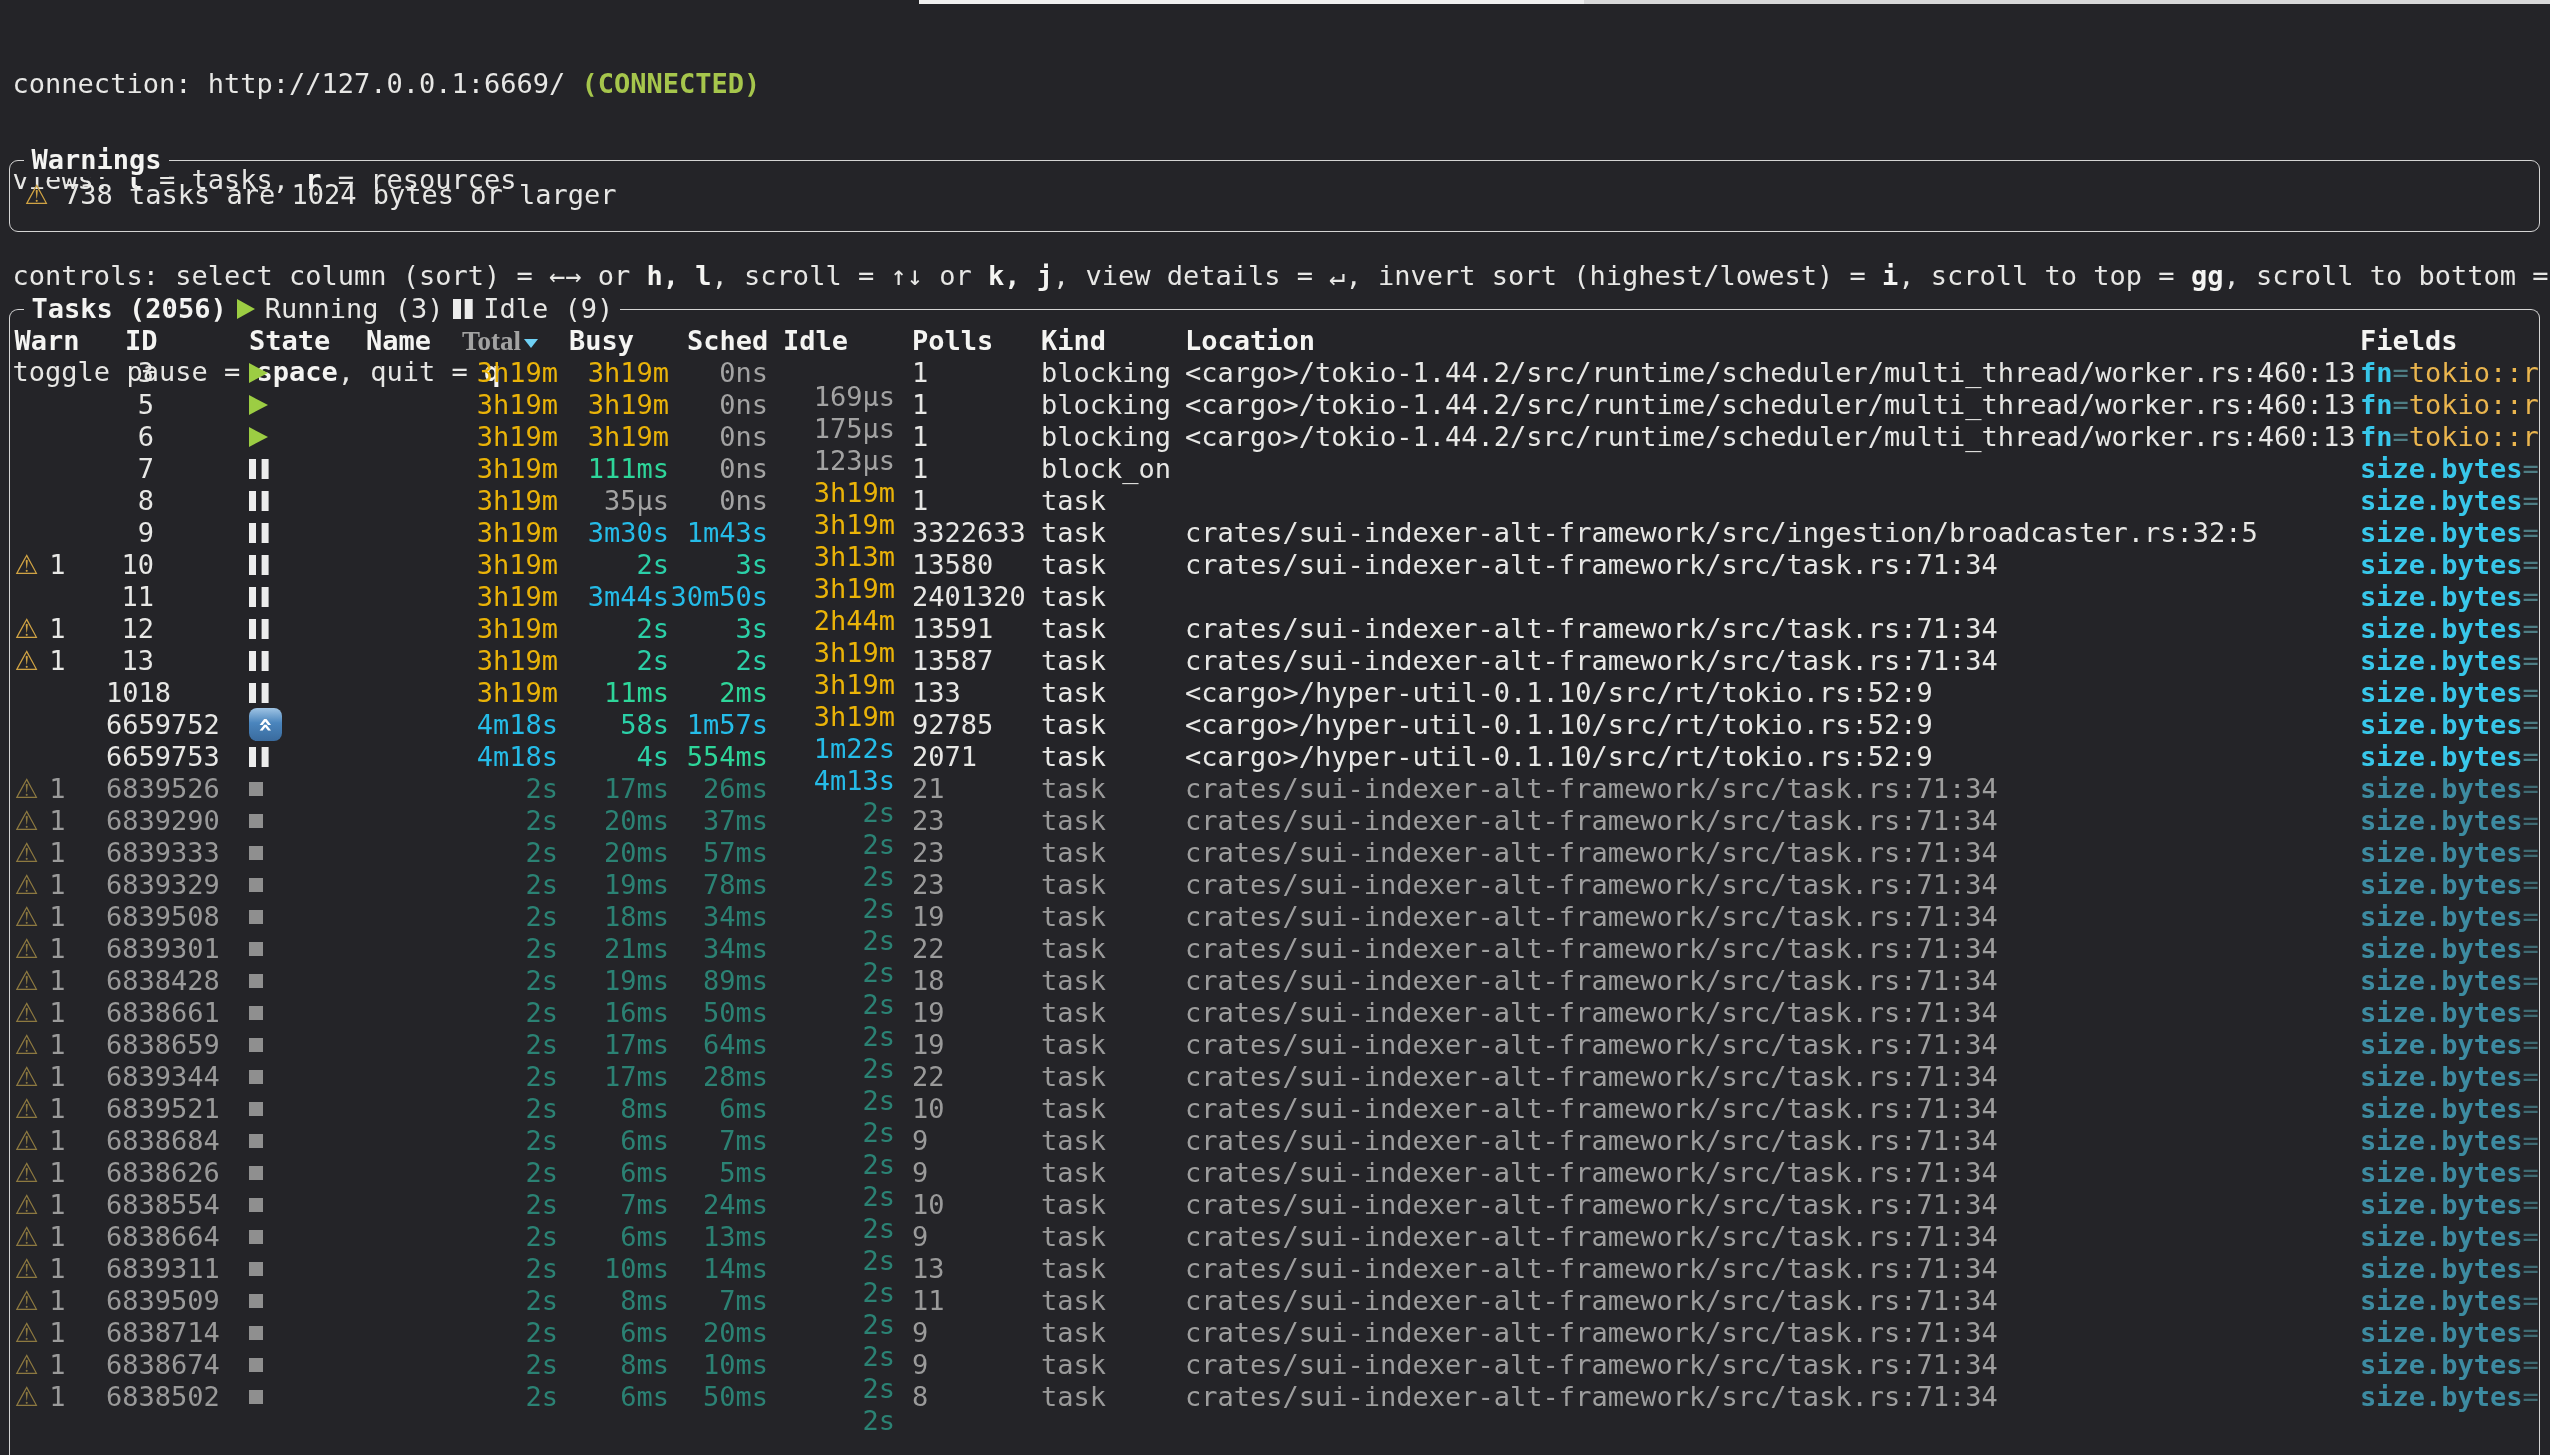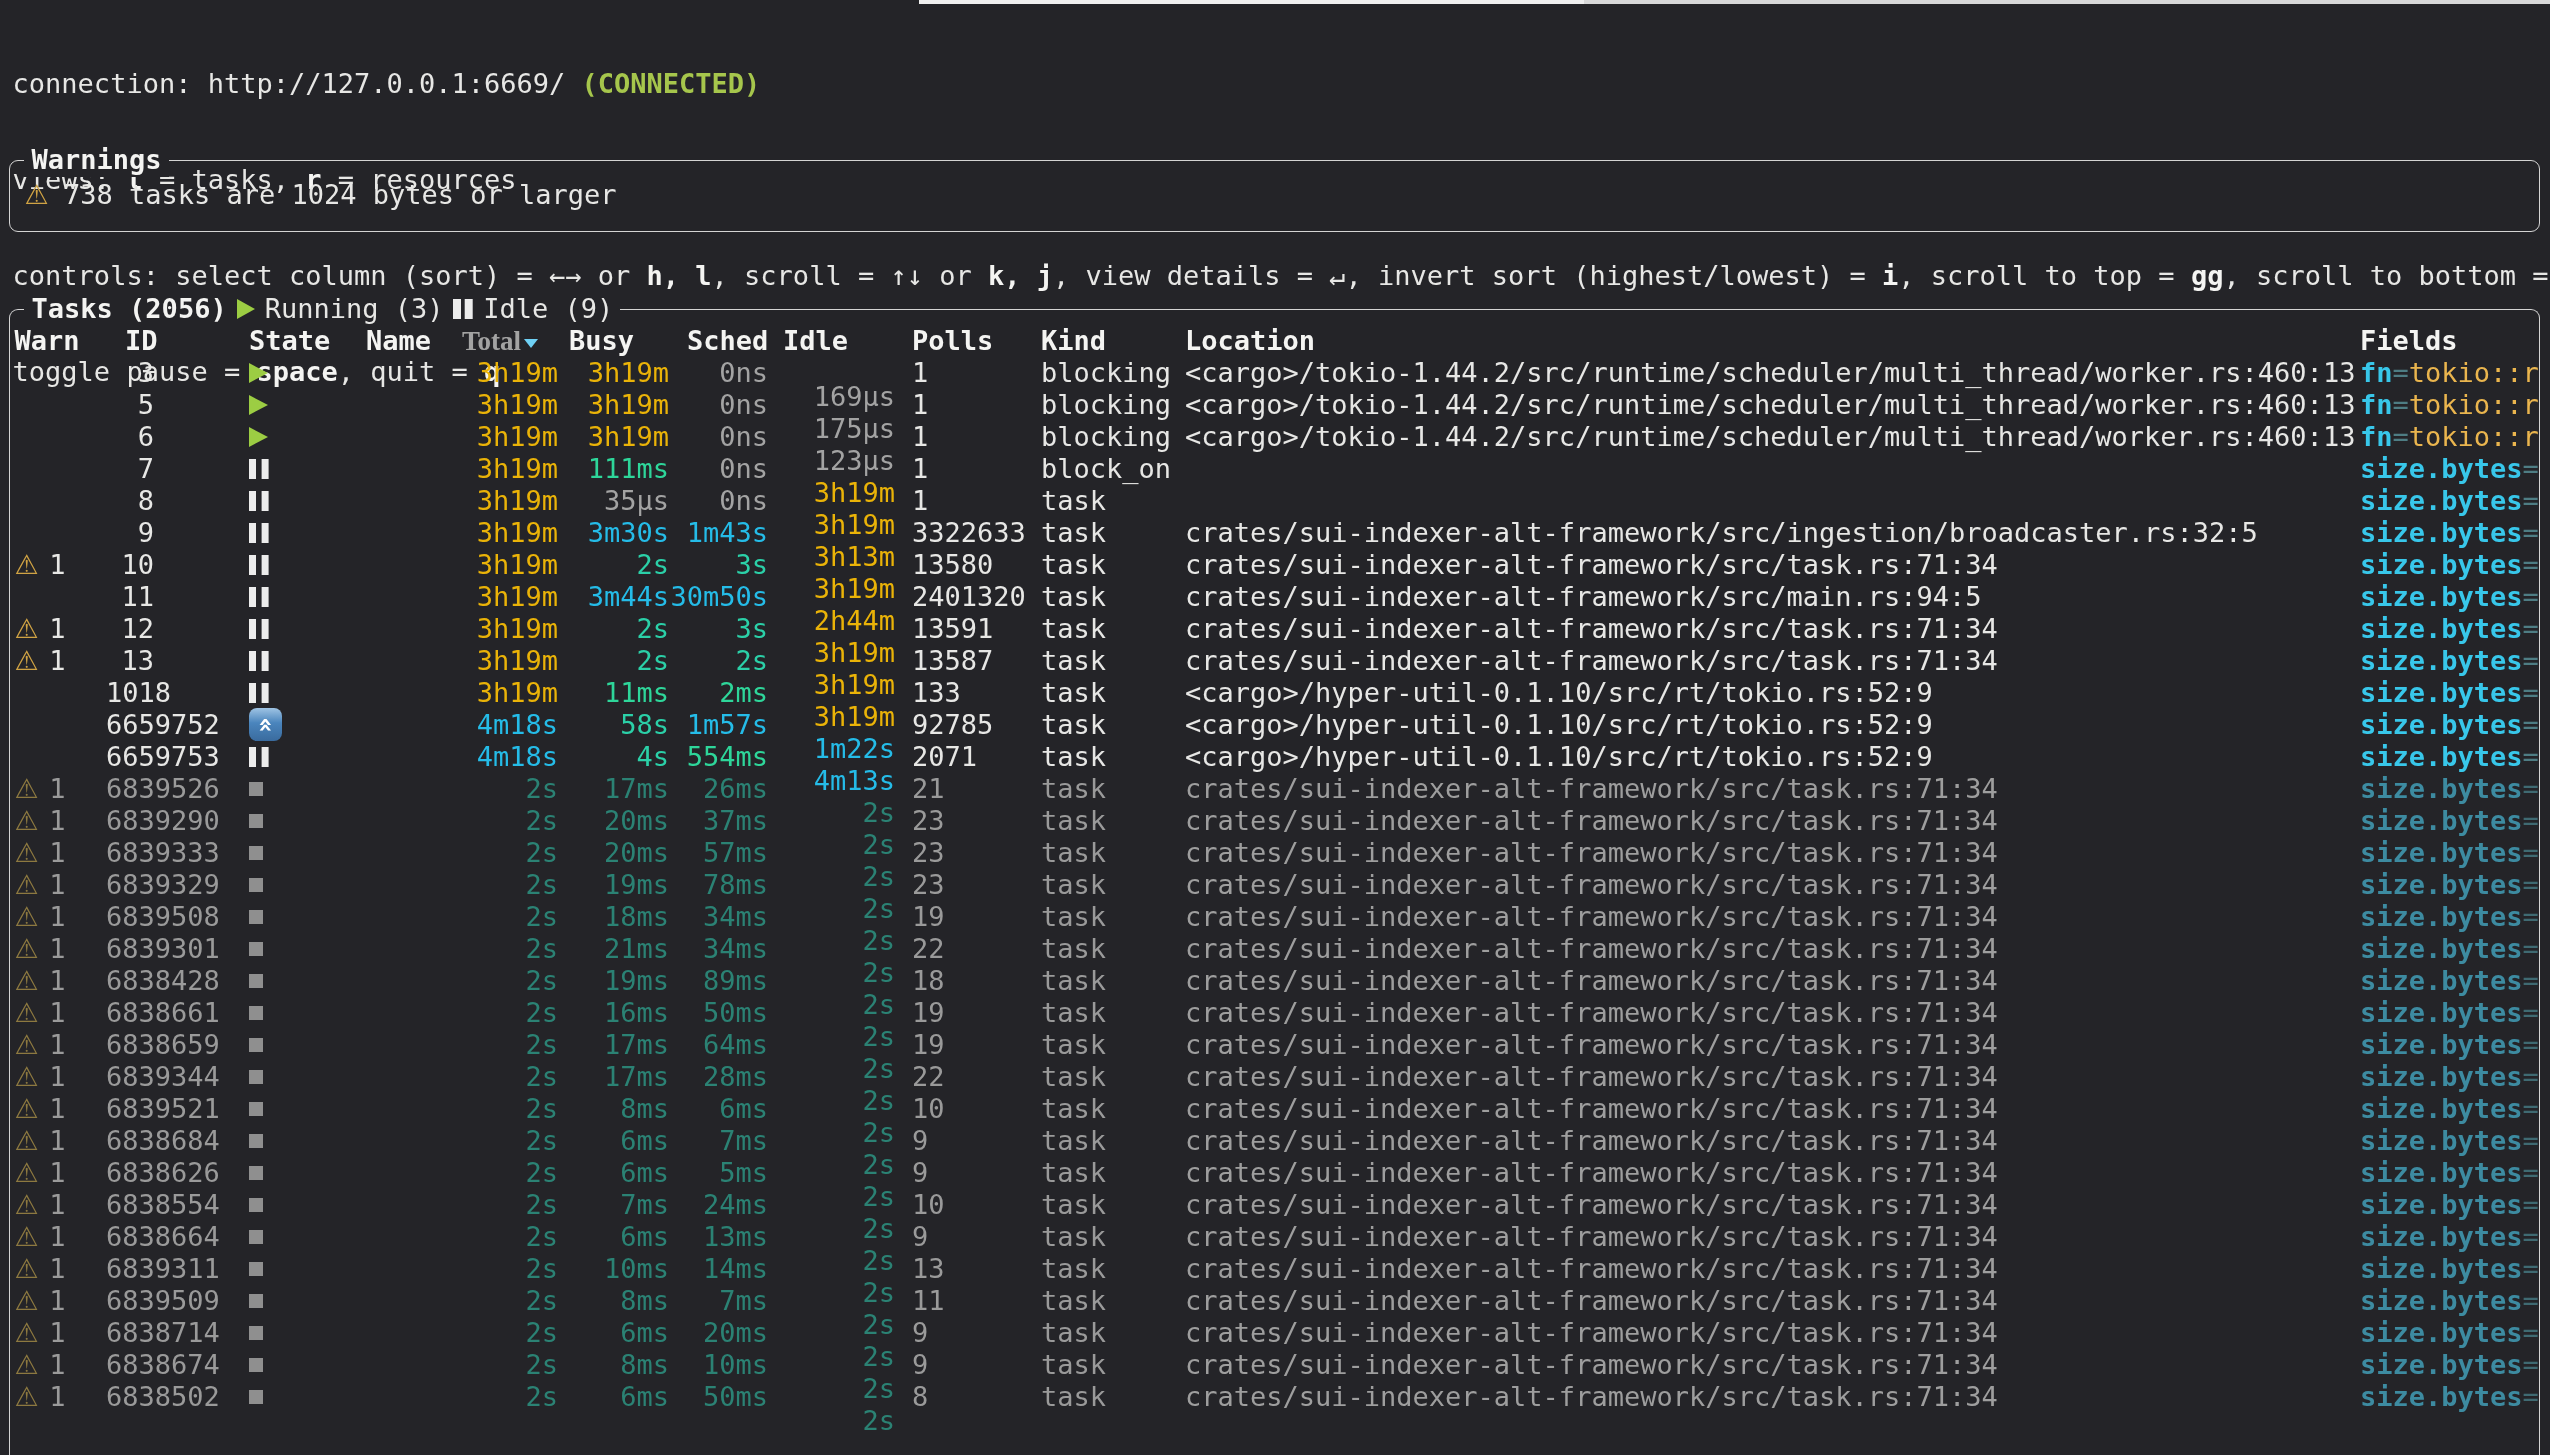--- a/index.html
+++ b/index.html
@@ -251,21 +251,20 @@
     <span class="td c-warnnum"></span>
     <span class="td c-id">11</span>
     <span class="td c-state"><span class="state-glyph"></span></span>
     <span class="td c-name"></span>
     <span class="td c-total dur dur-h">3h19m</span>
     <span class="td c-busy dur dur-m">3m44s</span>
     <span class="td c-sched dur dur-m">30m50s</span>
     <span class="td c-idle dur dur-h">2h44m</span>
     <span class="td c-polls">2401320</span>
     <span class="td c-kind">task</span>
-    <span class="td c-loc">crates/sui-indexer-alt-framework/src/main.rs:94:5</span>
     <span class="td c-fields"><span class="f-key">size.bytes</span><span class="f-eq">=</span><span class="f-val"></span></span>
   </div>
     <div class="tr st-idle">
     <span class="td c-warnicon">⚠</span>
     <span class="td c-warnnum">1</span>
     <span class="td c-id">12</span>
     <span class="td c-state"><span class="state-glyph"></span></span>
     <span class="td c-name"></span>
     <span class="td c-total dur dur-h">3h19m</span>
     <span class="td c-busy dur dur-s">2s</span>

